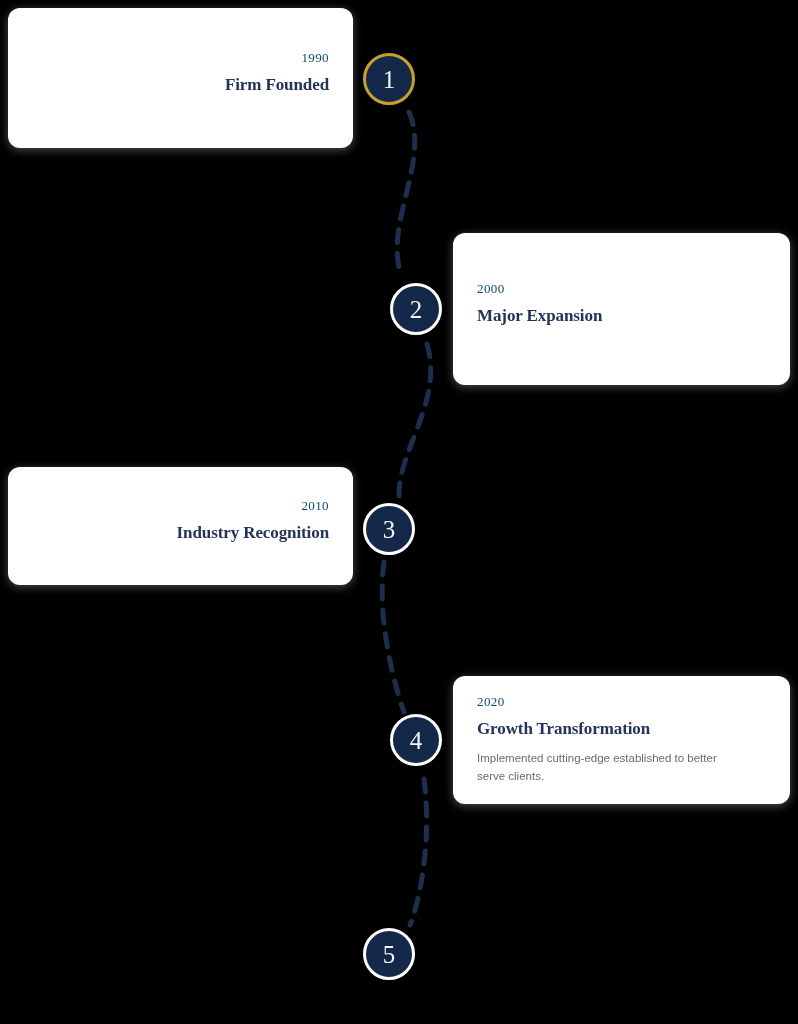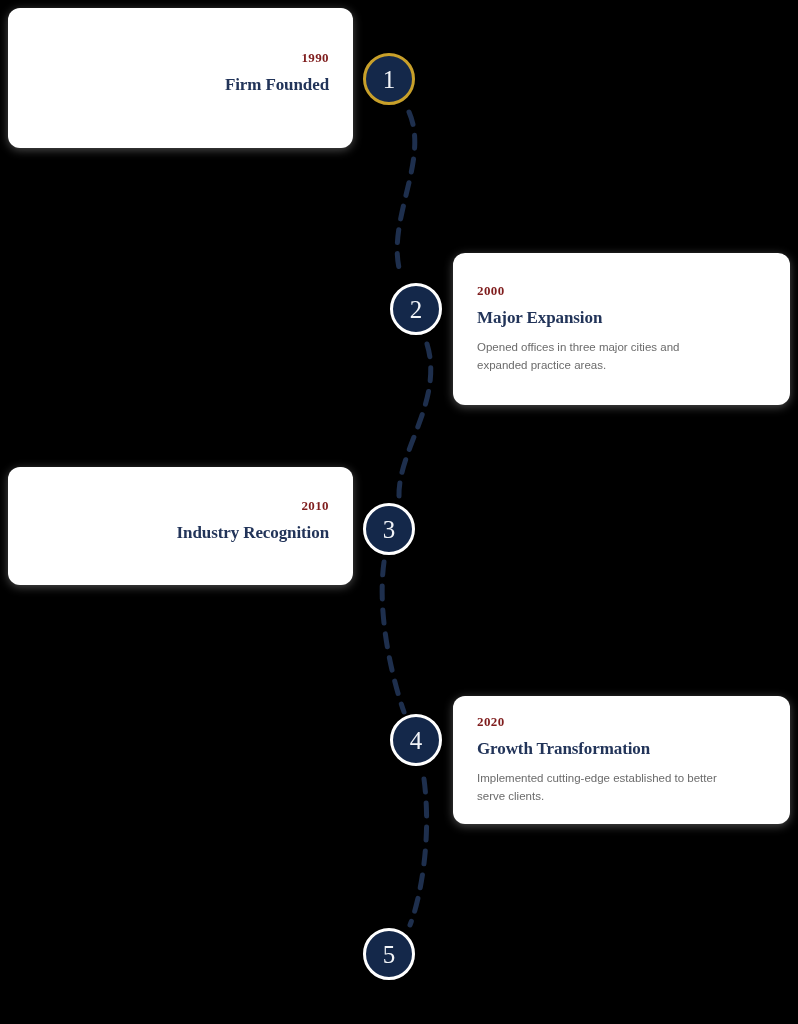--- a/index.html
+++ b/index.html
@@ -26,28 +26,28 @@
     background:#ffffff;
     border-radius:12px;
     box-shadow:0 2px 10px rgba(255,255,255,0.30);
     z-index:2;
     padding:20px 24px;
     display:flex;
     flex-direction:column;
     justify-content:center;
   }
   .card.left  { text-align:right; align-items:flex-end; }
-  .card.right { text-align:left;  align-items:flex-start;margin-top:20px; }
+  .card.right { text-align:left;  align-items:flex-start; }
 
   .card-year {
     font-family:"Liberation Serif", serif;
-    font-weight:bold;
+    font-weight:normal;
     font-size:13px;
     letter-spacing:0.4px;
-    color:#7f1d1d;
+    color:#0c4a6e;
     margin-bottom:9px;
     text-align:right;
   }
   .card-title {
     font-family:Liberation Serif, serif;
     font-weight:bold;
     font-size:17px;
     color:#223459;
     margin-bottom:11px;
     letter-spacing:-0.1px;
@@ -98,21 +98,20 @@
     <div class="card-year">1990</div>
     <div class="card-title">Firm Founded</div>
   </div>
   <div class="marker gold" style="left:363px; top:53px;">
     <span class="marker-num">1</span>
   </div>
 
   <div class="card right" style="left:453px; top:233px; width:337px; height:152px;">
     <div class="card-year">2000</div>
     <div class="card-title">Major Expansion</div>
-    <div class="card-desc">Opened offices in three major cities and expanded practice areas.</div>
   </div>
   <div class="marker" style="left:390px; top:283px;">
     <span class="marker-num">2</span>
   </div>
 
   <div class="card left" style="left:8px; top:467px; width:345px; height:118px;">
     <div class="card-year">2010</div>
     <div class="card-title">Industry Recognition</div>
   </div>
   <div class="marker" style="left:363px; top:503px;">

